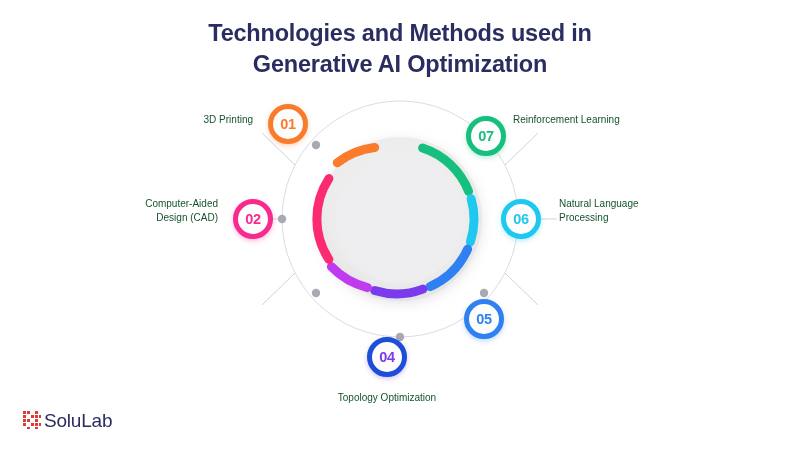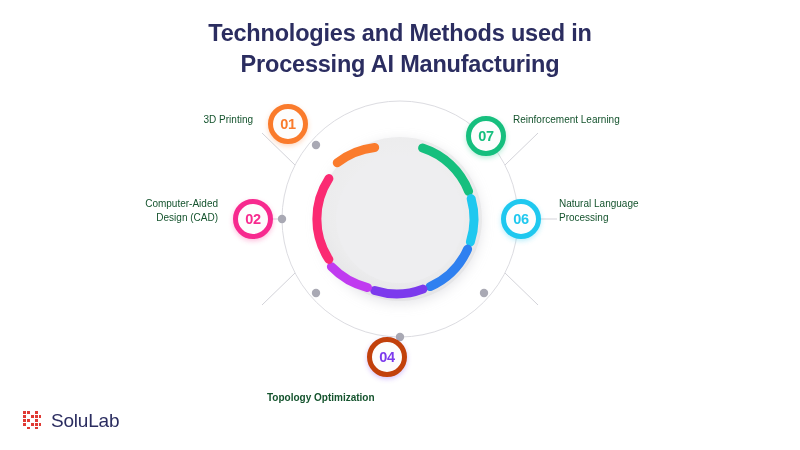--- a/index.html
+++ b/index.html
@@ -74,47 +74,46 @@
     position: absolute;
     color: #14532d;
     font-size: 10px;
     line-height: 1.35;
     font-weight: normal;
     white-space: pre-line;
     z-index: 5;
   }
   .label.right-al { text-align: right; }
   .label.left-al  { text-align: left; }
-  .label.center-al{ text-align: left; font-weight: bold; }
+  .label.center-al{ text-align: center; }
 
   
   #logo {
     position: absolute;
     left: 22px;
     bottom: 18px;
     display: flex;
     align-items: center;
-    gap: 7px;
     z-index: 7;
   }
   #logo-text {
     color: #2b2d60;
     font-size: 19px;
     font-weight: normal;
     letter-spacing: -0.2px;
   }
 </style>
 </head>
 <body>
 
 <div id="canvas">
 
   <div id="title">
     <span class="line">Technologies and Methods used in</span>
-    <span class="line">Processing AI Manufacturing</span>
+    <span class="line">Generative AI Optimization</span>
   </div>
 
   <div id="stage">
 
     <svg id="rings" width="800" height="450" viewBox="0 0 800 450">
       <defs>
         <radialGradient id="innerShade" cx="50%" cy="42%" r="62%">
           <stop offset="0%" stop-color="#f3f3f5"></stop>
           <stop offset="72%" stop-color="#ececed"></stop>
           <stop offset="100%" stop-color="#e2e2e4"></stop>
@@ -172,24 +171,27 @@
 
     <div class="badge" style="left:268px; top:104px; border:5px solid #fa7b2c; color:#fa7b2c; box-shadow:0 2px 5px rgba(250,123,44,.30);">
       <span>01</span>
     </div>
 
     <div class="badge" style="left:233px; top:199px; border:5px solid #f72a8f; color:#f72a8f; box-shadow:0 2px 5px rgba(247,42,143,.30);">
       <span>02</span>
     </div>
 
 
-    <div class="badge" style="left:367px; top:337px; border:5px solid #c2410c; color:#7c3aed; box-shadow:0 2px 5px rgba(124,58,237,.30);">
+    <div class="badge" style="left:367px; top:337px; border:5px solid #1d4ed8; color:#7c3aed; box-shadow:0 2px 5px rgba(124,58,237,.30);">
       <span>04</span>
     </div>
 
+    <div class="badge" style="left:464px; top:299px; border:5px solid #2f80f0; color:#2f80f0; box-shadow:0 2px 5px rgba(47,128,240,.30);">
+      <span>05</span>
+    </div>
 
     <div class="badge" style="left:501px; top:199px; border:5px solid #1fc8ef; color:#1fc8ef; box-shadow:0 2px 5px rgba(31,200,239,.30);">
       <span>06</span>
     </div>
 
     <div class="badge" style="left:466px; top:116px; border:5px solid #16bf7e; color:#16bf7e; box-shadow:0 2px 5px rgba(22,191,126,.30);">
       <span>07</span>
     </div>
 
     <div class="label right-al" style="left:10px; top:113px; width:243px;">3D Printing</div>

